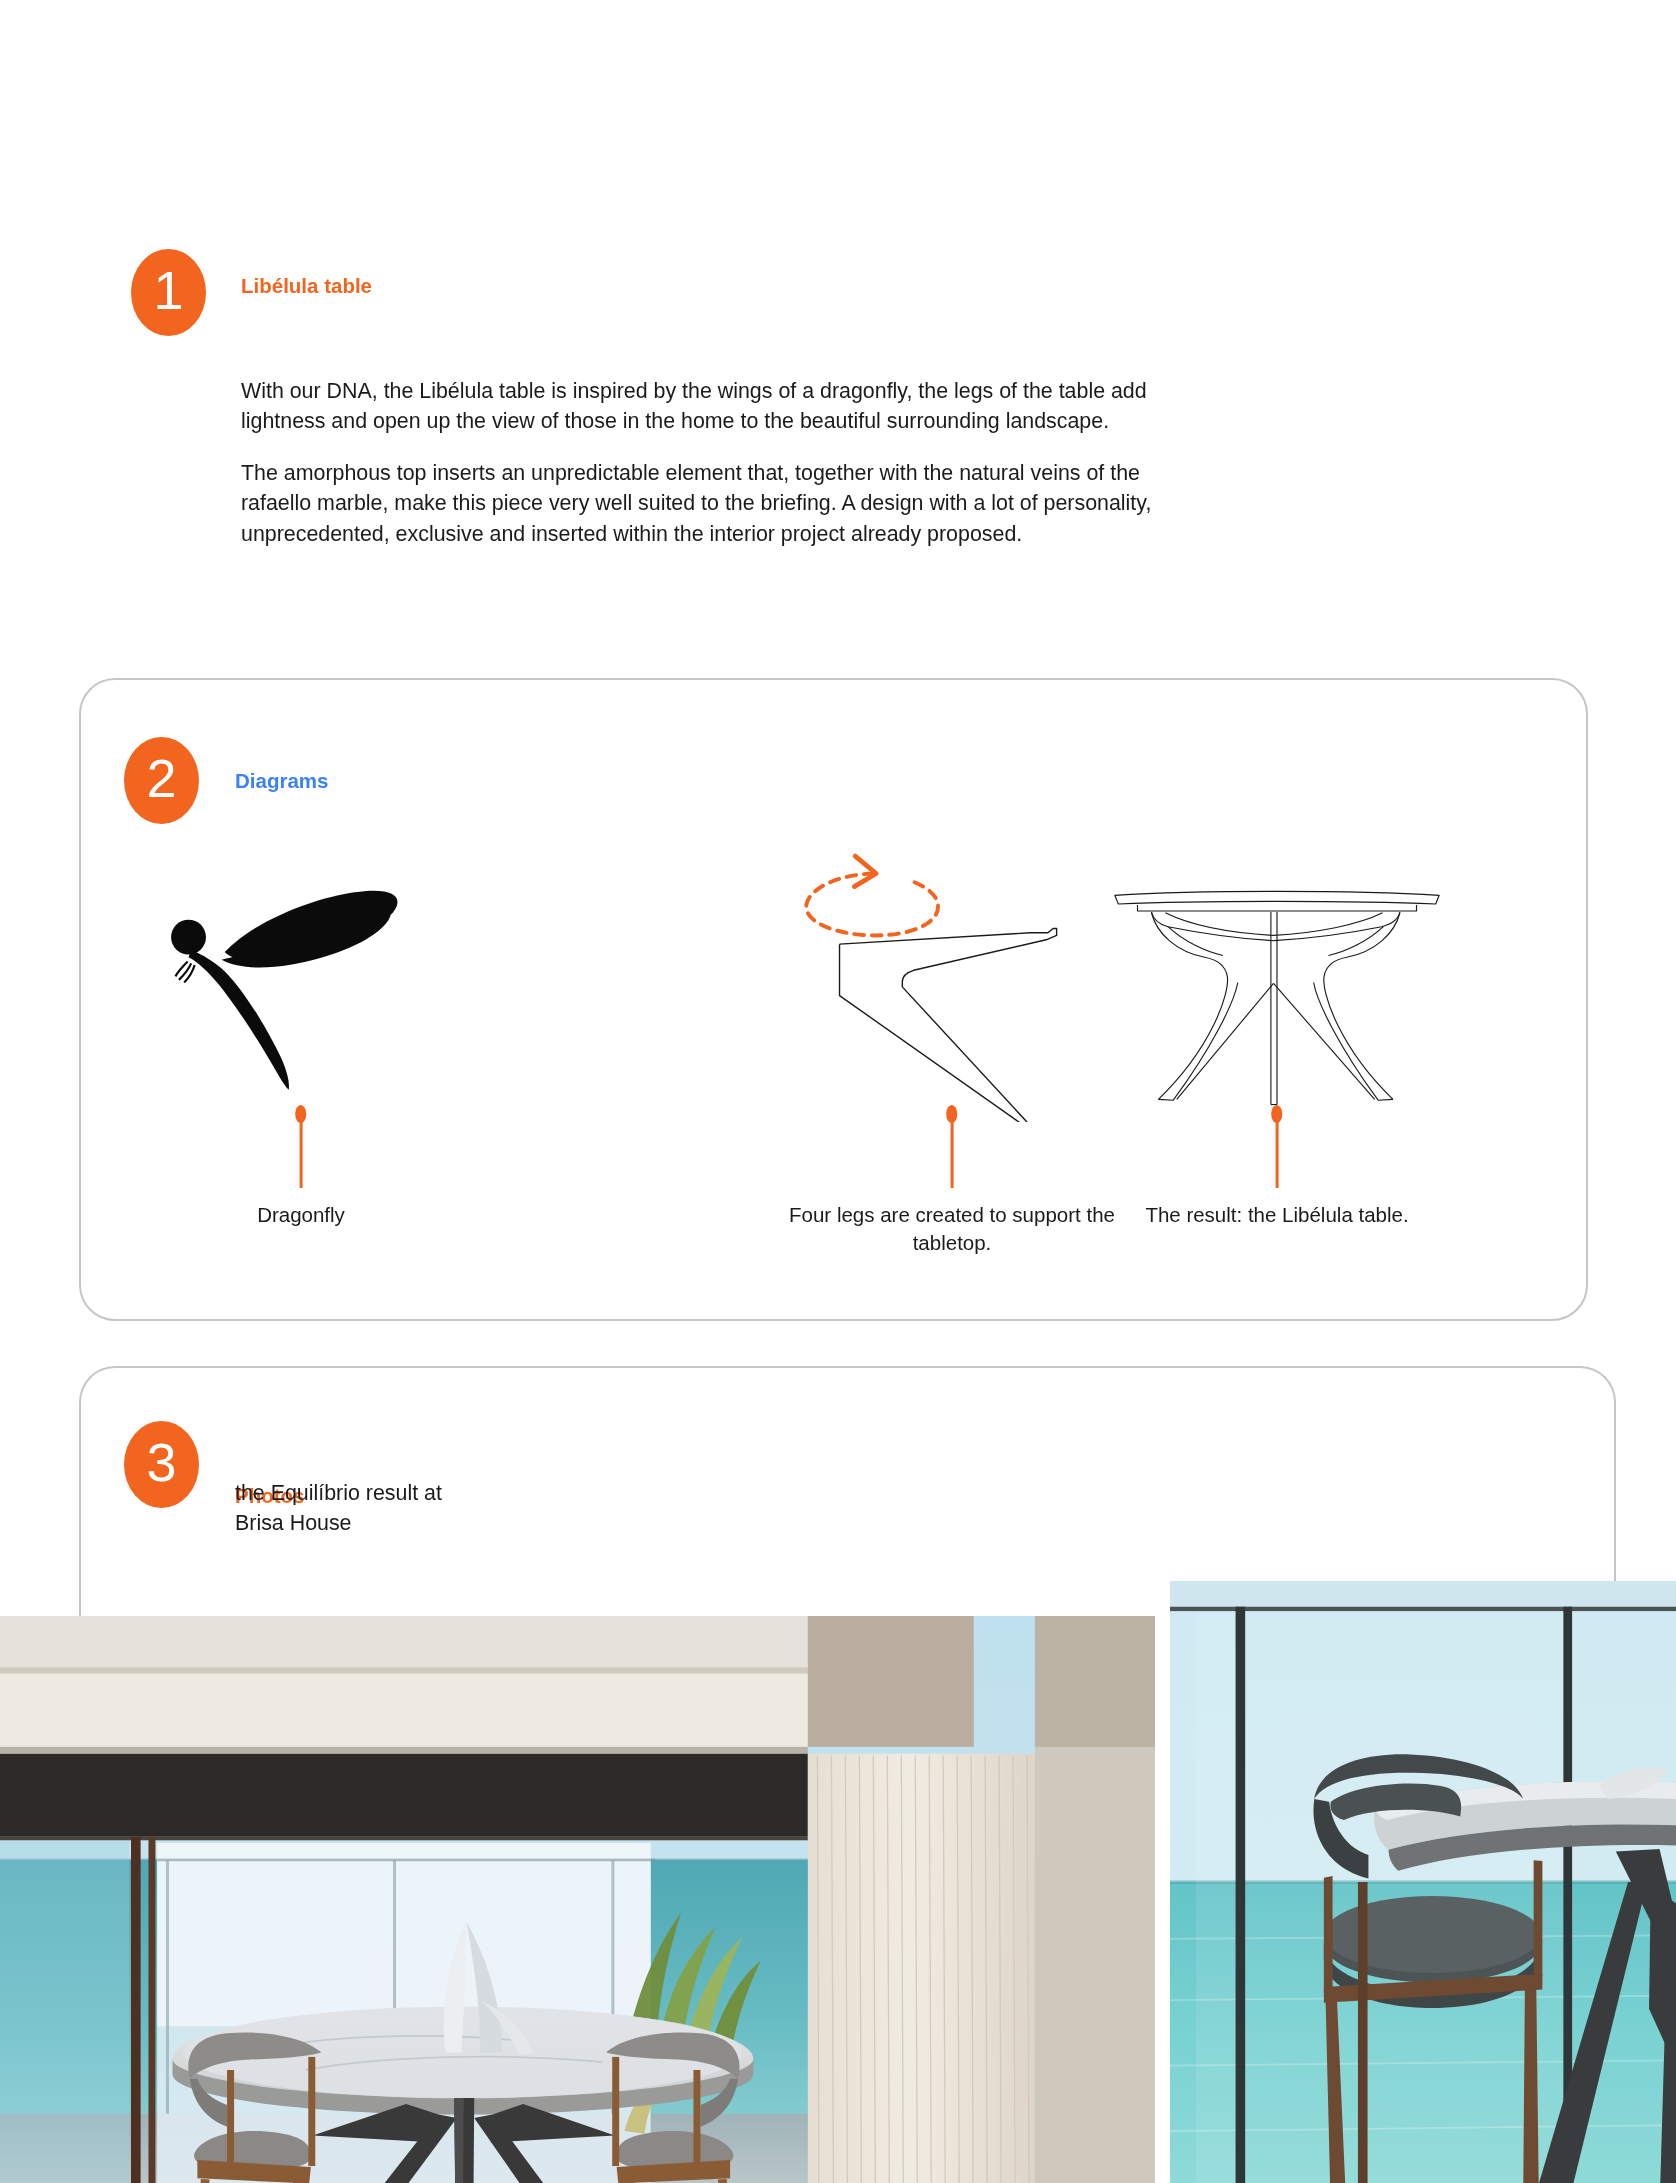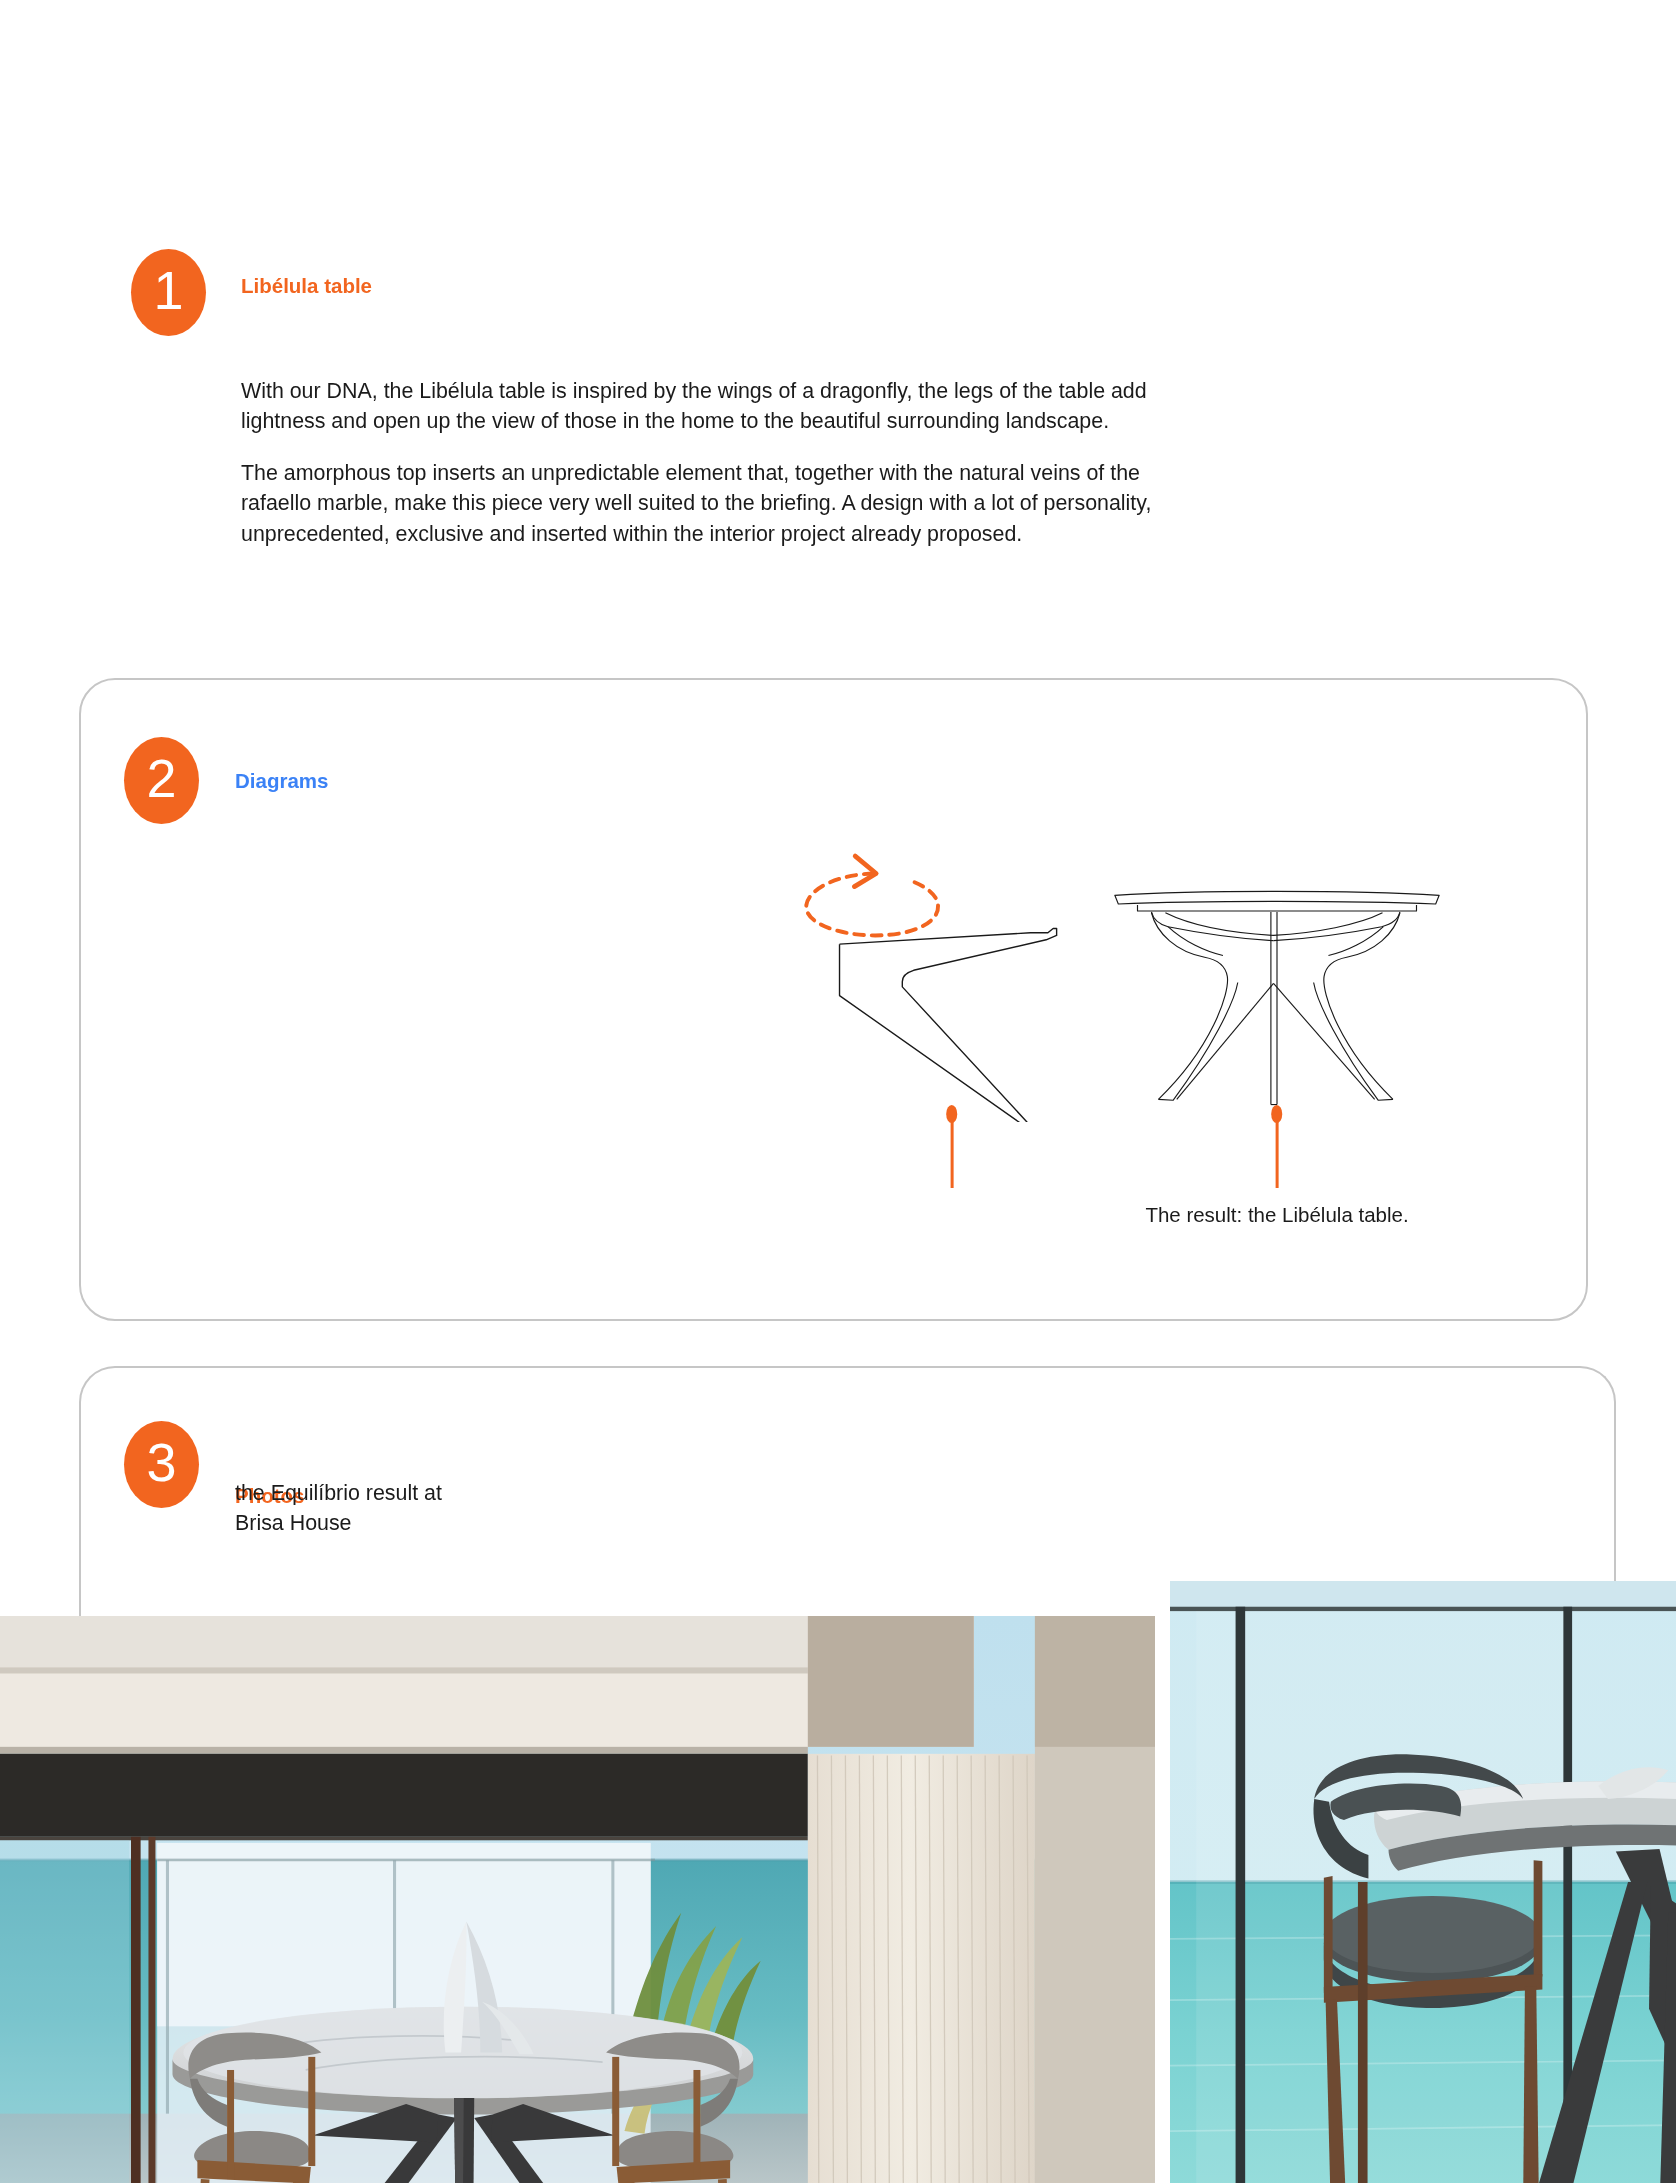--- a/index.html
+++ b/index.html
@@ -210,44 +210,71 @@
   <div class="badge" id="badge1">1</div>
   <div class="sec1-heading">Libélula table</div>
   <div class="sec1-para" id="sec1-p1">With our DNA, the Libélula table is inspired by the wings of a dragonfly, the legs of the table add lightness and open up the view of those in the home to the beautiful surrounding landscape.</div>
   <div class="sec1-para" id="sec1-p2">The amorphous top inserts an unpredictable element that, together with the natural veins of the rafaello marble, make this piece very well suited to the briefing. A design with a lot of personality, unprecedented, exclusive and inserted within the interior project already proposed.</div>
 
   <div class="card" id="card-diagrams"></div>
 
   <div class="badge" id="badge2">2</div>
   <div class="sec2-heading">Diagrams</div>
 
-
-
-  <div class="diagram-col" id="col3">
+  <div class="diagram-col" id="col1">
     <div class="diagram-art">
       <svg viewBox="0 0 760 640" xmlns="http://www.w3.org/2000/svg">
-
-        <g fill="none" stroke="#F2651F" stroke-width="9" stroke-linecap="round" stroke-dasharray="22 18">
-          <path d="M200 70 C 120 72, 52 104, 46 142 C 40 182, 116 212, 204 212
-                   C 292 212, 350 182, 348 144 C 347 120, 322 100, 284 86"></path>
-        </g>
-        <polyline points="158,30 206,70 156,100" fill="none" stroke="#F2651F" stroke-width="11" stroke-linecap="round" stroke-linejoin="round"></polyline>
-
-        <g fill="none" stroke="#1a1a1a" stroke-width="3.2" stroke-linejoin="round">
-          <path d="M122 232 L 122 350 L 590 680"></path>
-          <path d="M122 232 L 560 206 L 600 206 L 612 196 L 620 196 L 620 212
-                   L 596 222 L 292 292 C 272 298, 266 306, 266 318 L 266 330
-                   L 598 690 L 620 690 L 610 700 L 590 680"></path>
+        <g fill="#0b0b0b">
+
+          <path d="M205 250 C 270 180, 420 118, 530 110 C 592 106, 612 124, 596 152 C 574 190, 470 236, 372 258 C 300 274, 232 278, 205 250 Z"></path>
+
+          <path d="M198 268 C 260 250, 380 240, 470 216 C 528 200, 568 178, 586 164 C 578 196, 520 236, 430 262 C 344 288, 248 296, 198 268 Z"></path>
+
+          <circle cx="122" cy="216" r="40"></circle>
+
+          <path d="M128 246 C 146 252, 168 264, 196 286 C 240 324, 300 420, 334 492 C 348 523, 354 548, 352 566 C 346 562, 336 546, 322 522 C 288 462, 230 370, 186 318 C 158 286, 136 268, 122 262 Z"></path>
+
+          <path d="M120 272 C 110 282, 100 292, 92 306" stroke="#0b0b0b" stroke-width="5" fill="none"></path>
+          <path d="M128 276 C 122 290, 112 302, 100 314" stroke="#0b0b0b" stroke-width="5" fill="none"></path>
+          <path d="M136 280 C 132 294, 124 308, 112 320" stroke="#0b0b0b" stroke-width="5" fill="none"></path>
         </g>
       </svg>
     </div>
     <div class="pin">
       <span class="stem"></span>
       <span class="head"></span>
     </div>
+    <div class="diagram-caption">Dragonfly</div>
+  </div>
+
+
+  <div class="diagram-col" id="col3">
+    <div class="diagram-art">
+      <svg viewBox="0 0 760 640" xmlns="http://www.w3.org/2000/svg">
+
+        <g fill="none" stroke="#F2651F" stroke-width="9" stroke-linecap="round" stroke-dasharray="22 18">
+          <path d="M200 70 C 120 72, 52 104, 46 142 C 40 182, 116 212, 204 212
+                   C 292 212, 350 182, 348 144 C 347 120, 322 100, 284 86"></path>
+        </g>
+        <polyline points="158,30 206,70 156,100" fill="none" stroke="#F2651F" stroke-width="11" stroke-linecap="round" stroke-linejoin="round"></polyline>
+
+        <g fill="none" stroke="#1a1a1a" stroke-width="3.2" stroke-linejoin="round">
+          <path d="M122 232 L 122 350 L 590 680"></path>
+          <path d="M122 232 L 560 206 L 600 206 L 612 196 L 620 196 L 620 212
+                   L 596 222 L 292 292 C 272 298, 266 306, 266 318 L 266 330
+                   L 598 690 L 620 690 L 610 700 L 590 680"></path>
+        </g>
+      </svg>
+    </div>
+    <div class="pin">
+      <span class="stem"></span>
+      <span class="head"></span>
+    </div>
+    <div class="diagram-caption">Four legs are created to
+support the tabletop.</div>
   </div>
 
   <div class="diagram-col" id="col4">
     <div class="diagram-art">
       <svg viewBox="0 0 760 640" xmlns="http://www.w3.org/2000/svg">
         <g fill="none" stroke="#1a1a1a" stroke-width="2.6" stroke-linejoin="round">
 
           <path d="M8 120 C 200 108, 560 108, 752 120 L 744 140 C 560 132, 200 132, 16 140 Z"></path>
 
           <path d="M60 142 L 60 156 L 700 156 L 700 142"></path>

